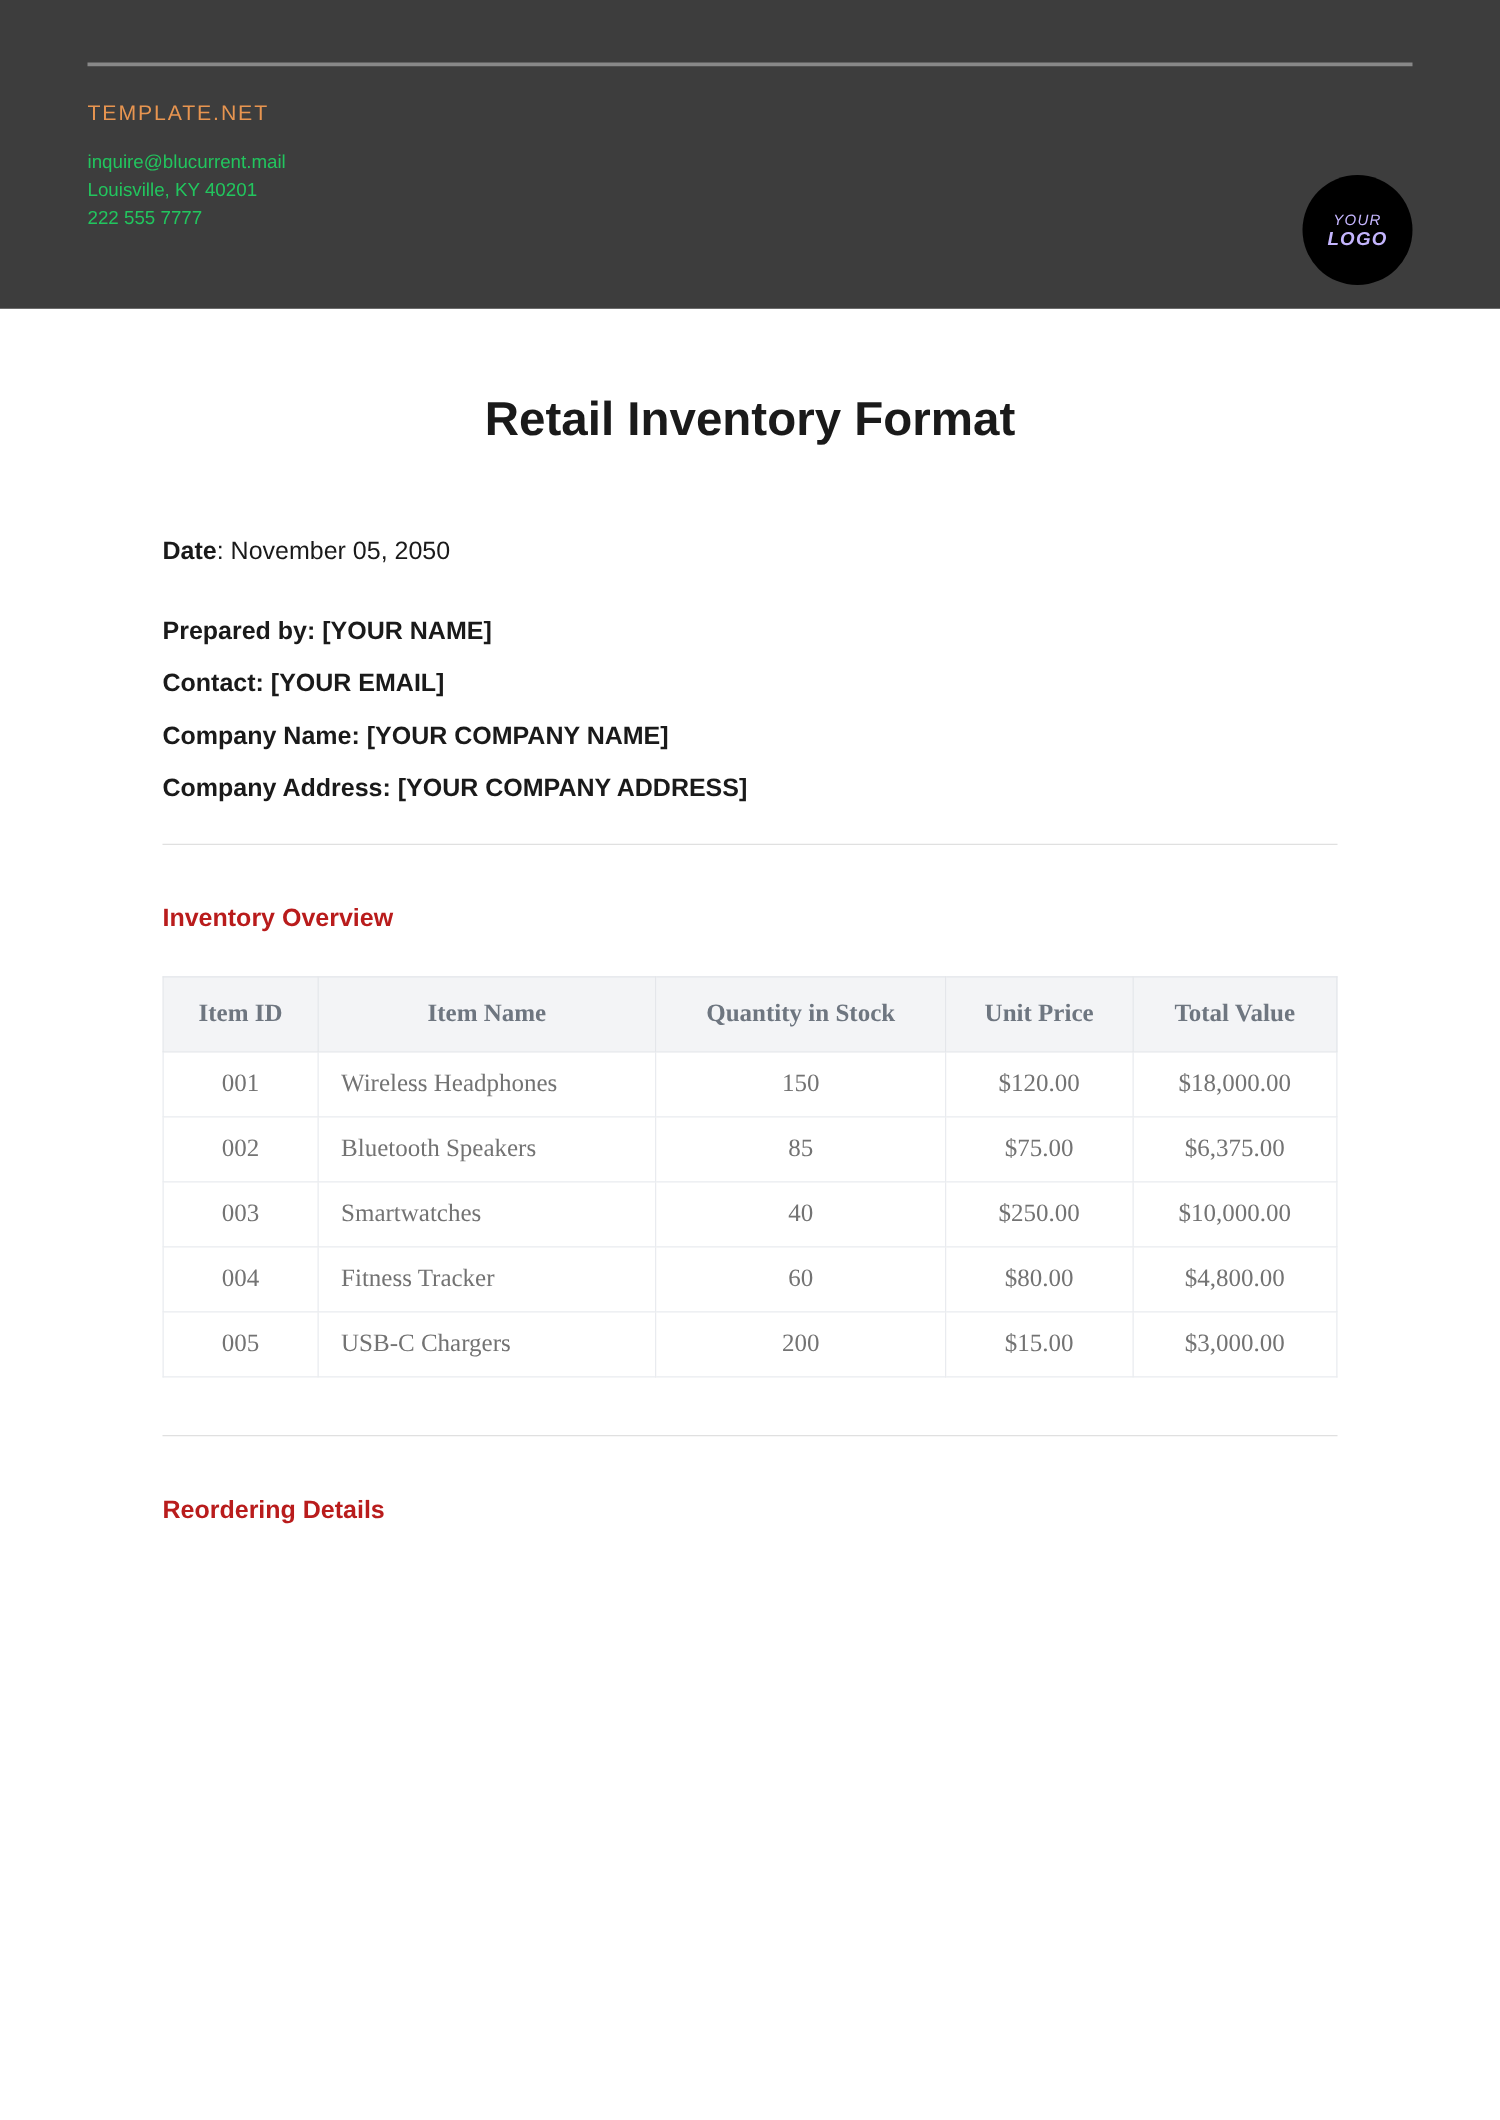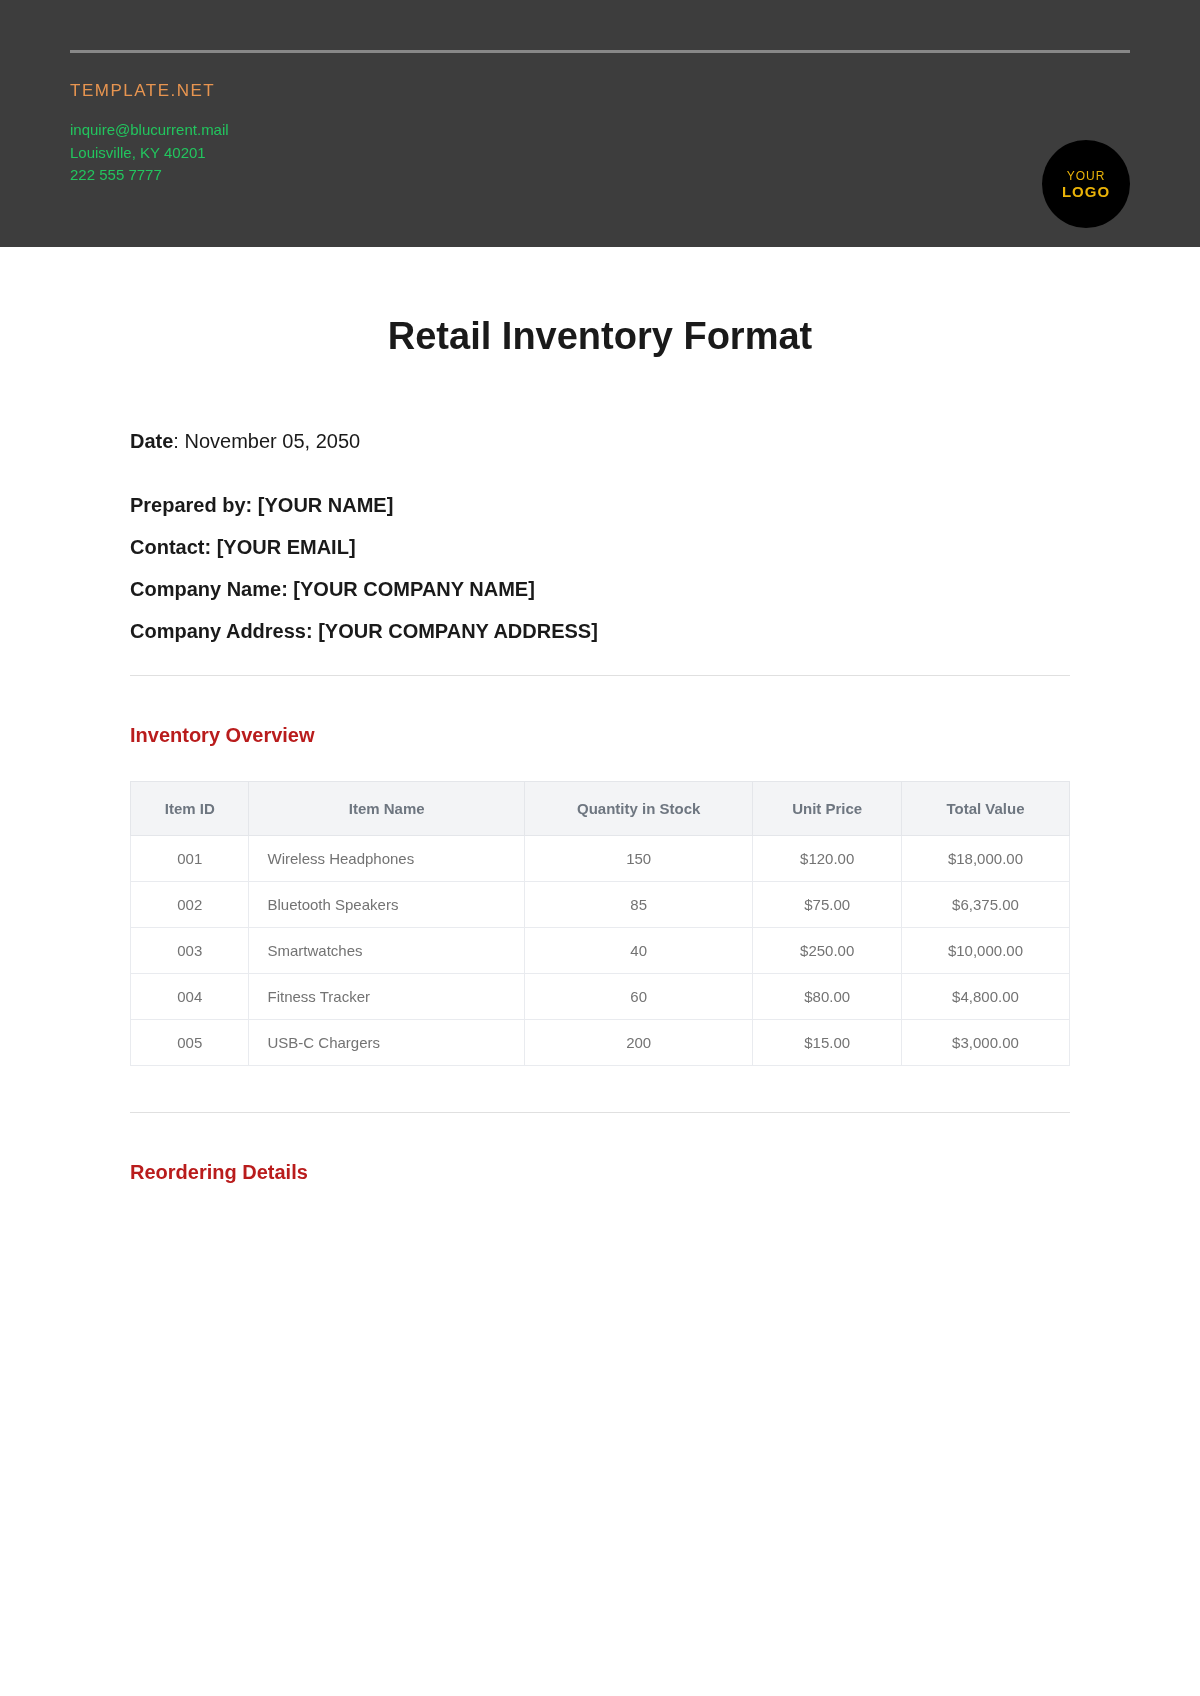--- a/index.html
+++ b/index.html
@@ -40,21 +40,22 @@
       right: 70px;
       top: 140px;
       width: 88px;
       height: 88px;
       background: #000;
       border-radius: 50%;
       display: flex;
       flex-direction: column;
       align-items: center;
       justify-content: center;
-      color: #eab308;
+      color: #c4b5fd;
+      font-style: italic;
     }
     .logo-your {
       font-size: 12px;
       font-weight: 400;
       letter-spacing: 1px;
     }
     .logo-logo {
       font-size: 15px;
       font-weight: 700;
       letter-spacing: 1px;
@@ -94,21 +95,22 @@
     }
     .section-heading {
       font-size: 20px;
       font-weight: 700;
       margin-bottom: 34px;
       color: #b91c1c;
     }
     table {
       width: 100%;
       border-collapse: collapse;
-      font-size: 15px;
+      font-size: 20px;
+      font-family: Liberation Serif, serif;
     }
     table th {
       background: #f3f4f6;
       color: #6e7680;
       font-weight: 700;
       padding: 18px 14px;
       text-align: center;
       border: 1px solid #e4e6ea;
       vertical-align: top;
     }

